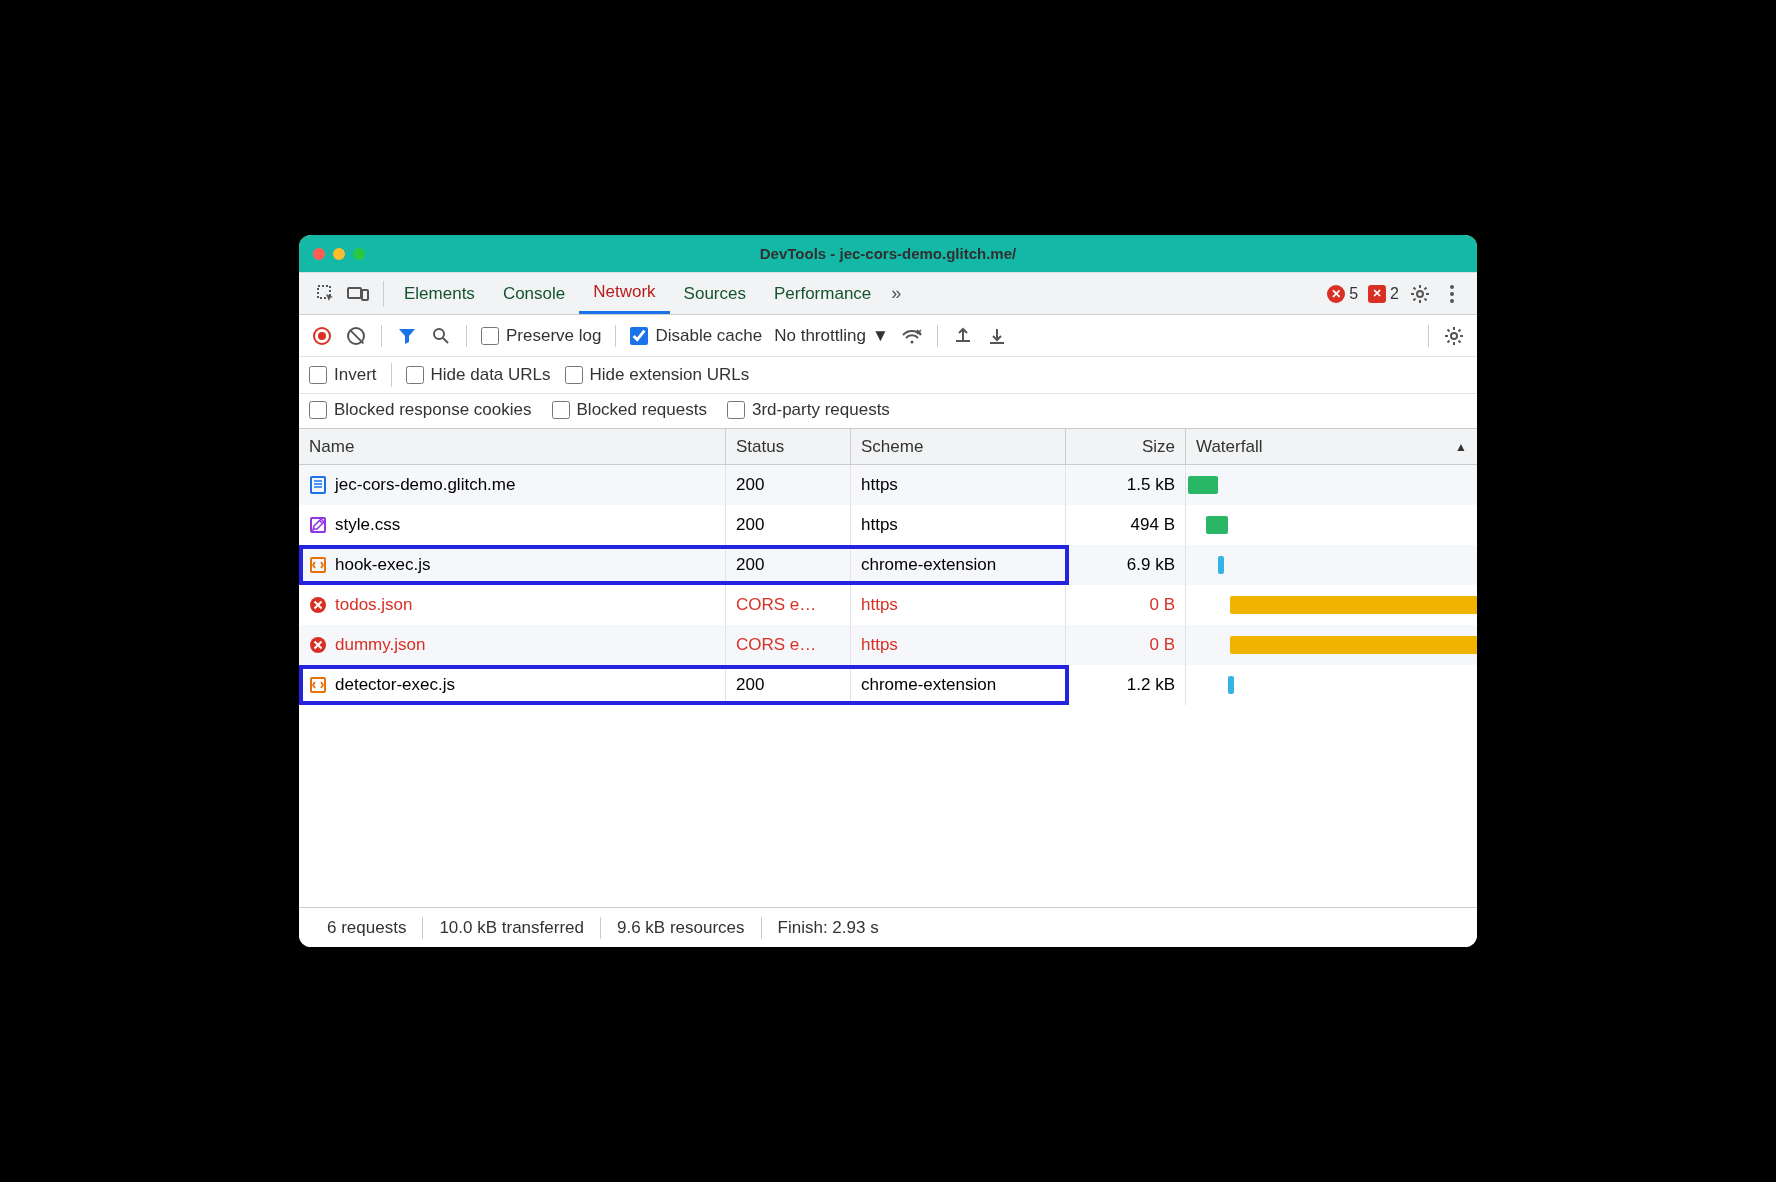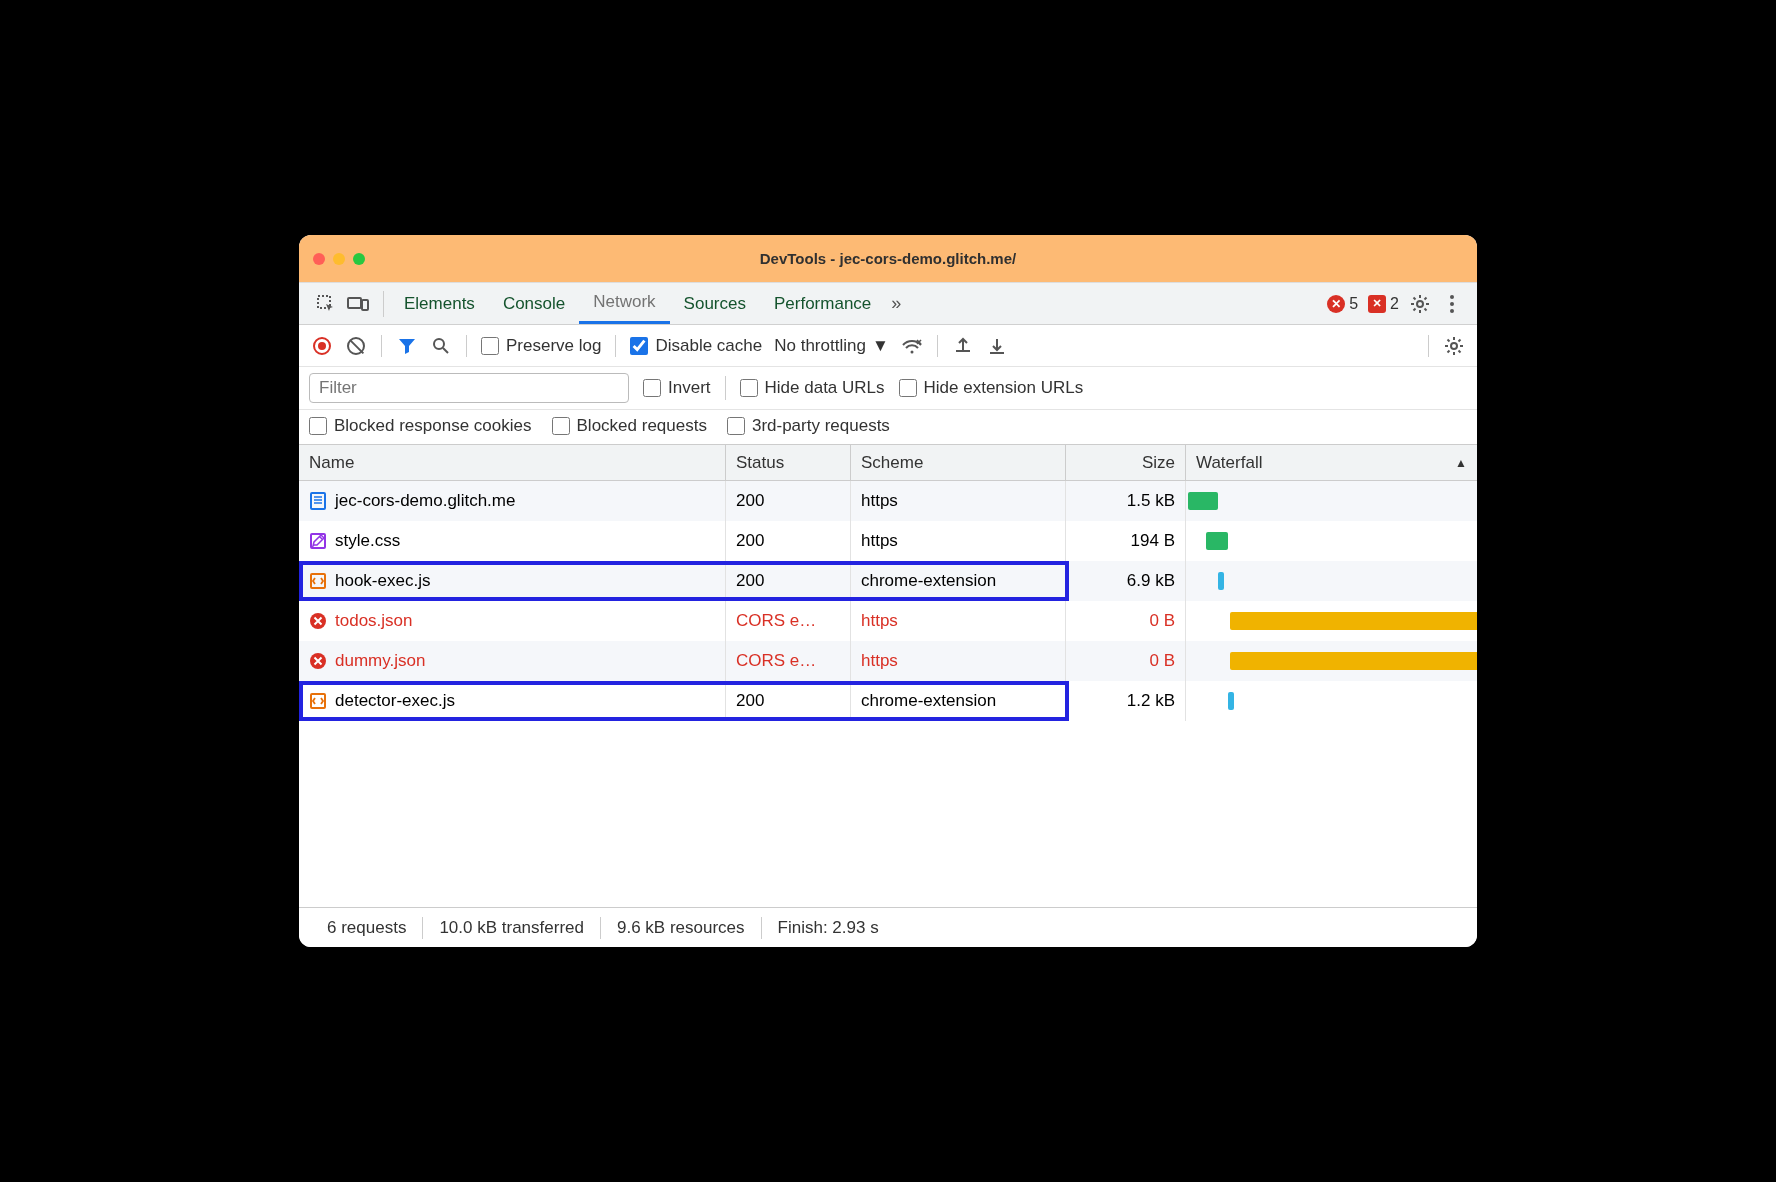--- a/index.html
+++ b/index.html
@@ -18,22 +18,22 @@
     height: 712px;
     background: #fff;
     border-radius: 12px;
     overflow: hidden;
     box-shadow: 0 20px 60px rgba(0,0,0,0.5);
     display: flex;
     flex-direction: column;
   }
   
   .titlebar {
-    height: 48px;
-    background: #fdba74;
+    height: 38px;
+    background: #14b8a6;
     display: flex;
     align-items: center;
     position: relative;
     border-bottom: 1px solid #ddd;
   }
   .traffic { display:flex; gap:8px; padding-left:14px; }
   .dot { width:12px; height:12px; border-radius:50%; }
   .dot.red{background:#ff5f57;} .dot.yellow{background:#febc2e;} .dot.green{background:#28c840;}
   .titlebar-title {
     position:absolute; left:0; right:0; text-align:center;
@@ -46,21 +46,21 @@
     display:flex; align-items:center;
     border-bottom: 1px solid #d0d0d0;
     padding: 0 8px;
     gap: 6px;
   }
   .tabs .left-icons { display:flex; gap:10px; padding:0 8px; }
   .tabs .tab {
     padding: 0 14px; height:100%; display:flex; align-items:center;
     font-size:17px; color:#14532d; cursor:pointer;
   }
-  .tabs .tab.active { color:#737373; border-bottom:3px solid #1a73e8; font-weight:500;}
+  .tabs .tab.active { color:#b91c1c; border-bottom:3px solid #1a73e8; font-weight:500;}
   .tabs .spacer {flex:1;}
   .tabs .counters {display:flex; gap:10px; align-items:center; padding-right:6px;}
   .counter {display:flex; align-items:center; gap:4px; font-size:16px; color:#333;}
   .counter .cicon {width:18px;height:18px;display:flex;align-items:center;justify-content:center;border-radius:50%;font-size:12px;color:#fff;font-weight:700;}
   .cicon.err{background:#d93025;}
   .counter .badge2{width:18px;height:18px;background:#d93025;border-radius:3px;display:flex;align-items:center;justify-content:center;color:#fff;font-size:11px;font-weight:700;}
   .gear, .kebab {width:22px;height:22px;display:flex;align-items:center;justify-content:center;color:#555;}
   .chev {font-size:18px;color:#555;}
 
   
@@ -283,21 +283,20 @@
             <line x1="3.5" y1="3.5" x2="5.5" y2="5.5"></line>
             <line x1="14.5" y1="14.5" x2="16.5" y2="16.5"></line>
             <line x1="3.5" y1="16.5" x2="5.5" y2="14.5"></line>
             <line x1="14.5" y1="5.5" x2="16.5" y2="3.5"></line>
           </g>
         </svg>
     </span>
   </div>
 
   <div class="filter-row">
-    <input class="filter-input" placeholder="Filter" style="">
     <label class="chk">
       <input type="checkbox" style="">
       <span>Invert</span>
     </label>
     <span class="sep" style="width:1px;height:24px;background:#ccc;"></span>
     <label class="chk">
       <input type="checkbox" style="">
       <span>Hide data URLs</span>
     </label>
     <label class="chk">
@@ -360,21 +359,21 @@
             <span class="file-icon">
               <svg width="18" height="18" viewBox="0 0 18 18">
                 <rect x="2" y="2" width="14" height="14" rx="1" fill="none" stroke="#9334e6" stroke-width="2"></rect>
                 <path d="M11 5 l3 3 M5 13 l-1 1 1-4 7-7 3 3 -7 7 z" fill="none" stroke="#9334e6" stroke-width="1.5"></path>
               </svg>
             </span>
             <span>style.css</span>
           </div>
           <div class="td col-status">200</div>
           <div class="td col-scheme">https</div>
-          <div class="td col-size">194 B</div>
+          <div class="td col-size">494 B</div>
           <div class="td col-wf" style="position: relative;">
             <div class="wf-bar" style="left: 20px; width: 22px; background: rgb(41, 183, 101); top: 11px;"></div>
           </div>
         </div>
         <div class="tr">
           <div class="td col-name">
             <span class="file-icon">
               <svg width="18" height="18" viewBox="0 0 18 18">
                 <rect x="2" y="2" width="14" height="14" rx="1" fill="none" stroke="#e8710a" stroke-width="2"></rect>
                 <path d="M6 6 l-2 3 2 3 M12 6 l2 3 -2 3" fill="none" stroke="#e8710a" stroke-width="1.8"></path>

